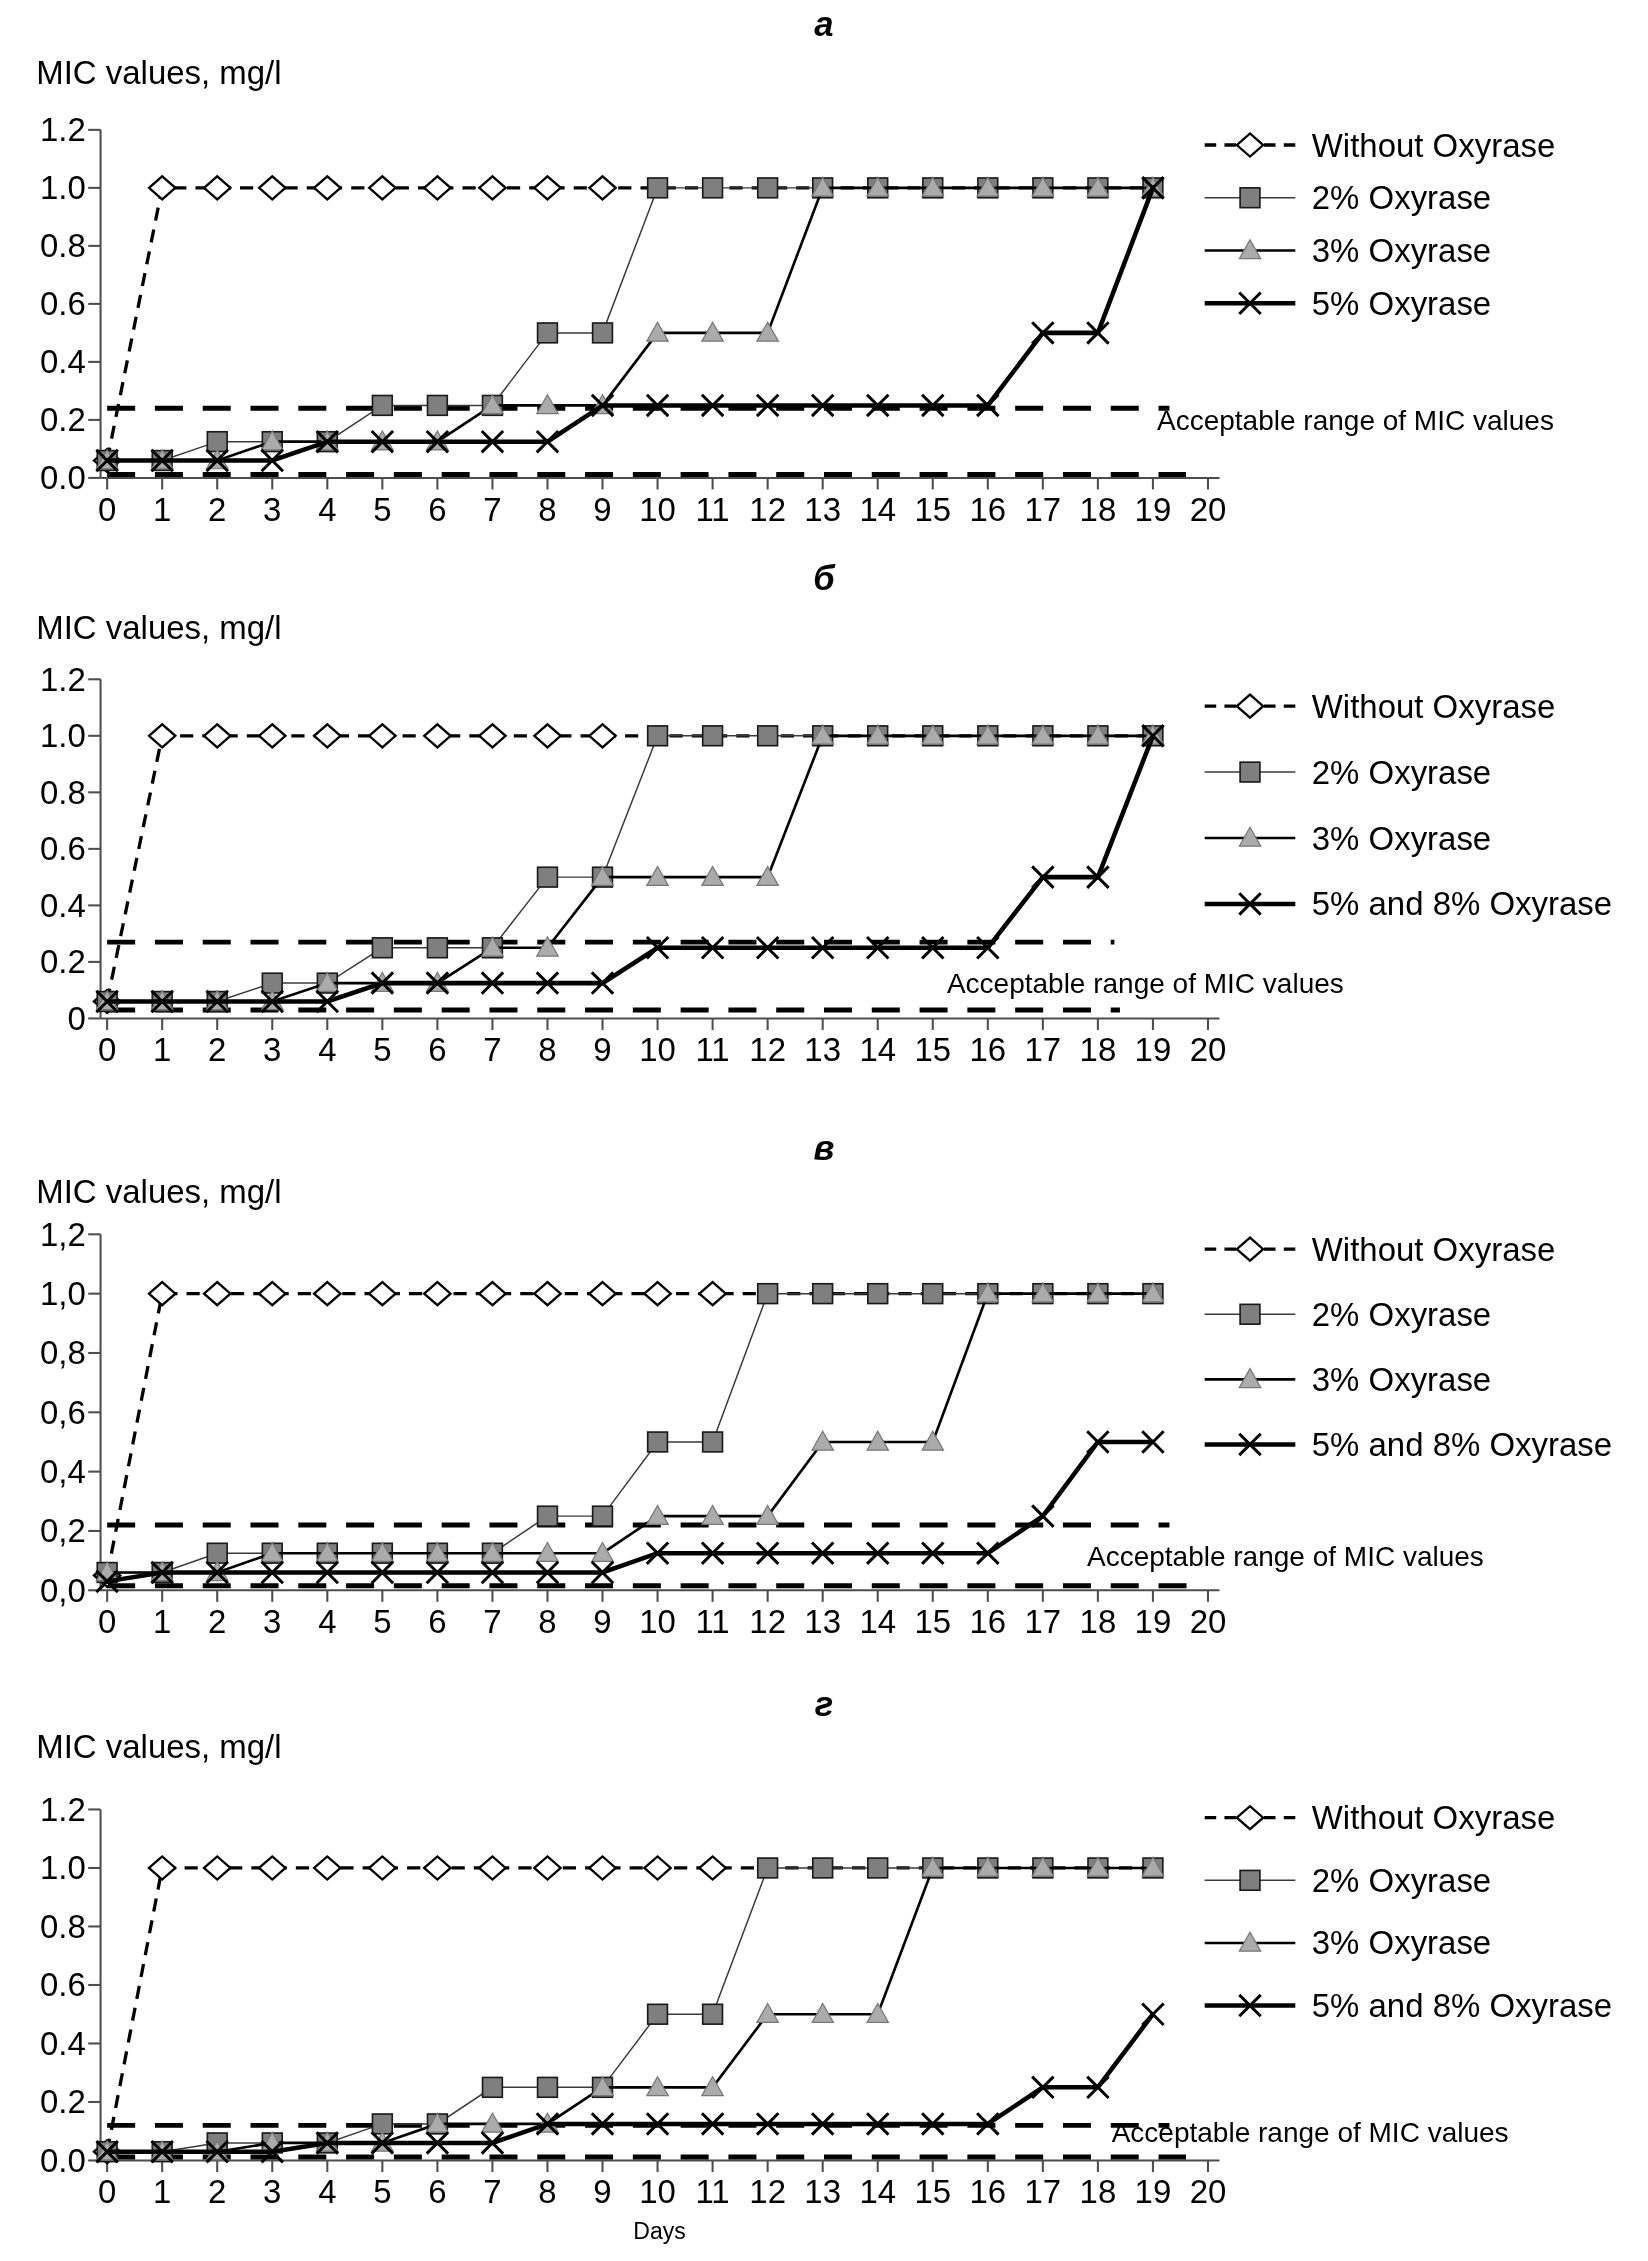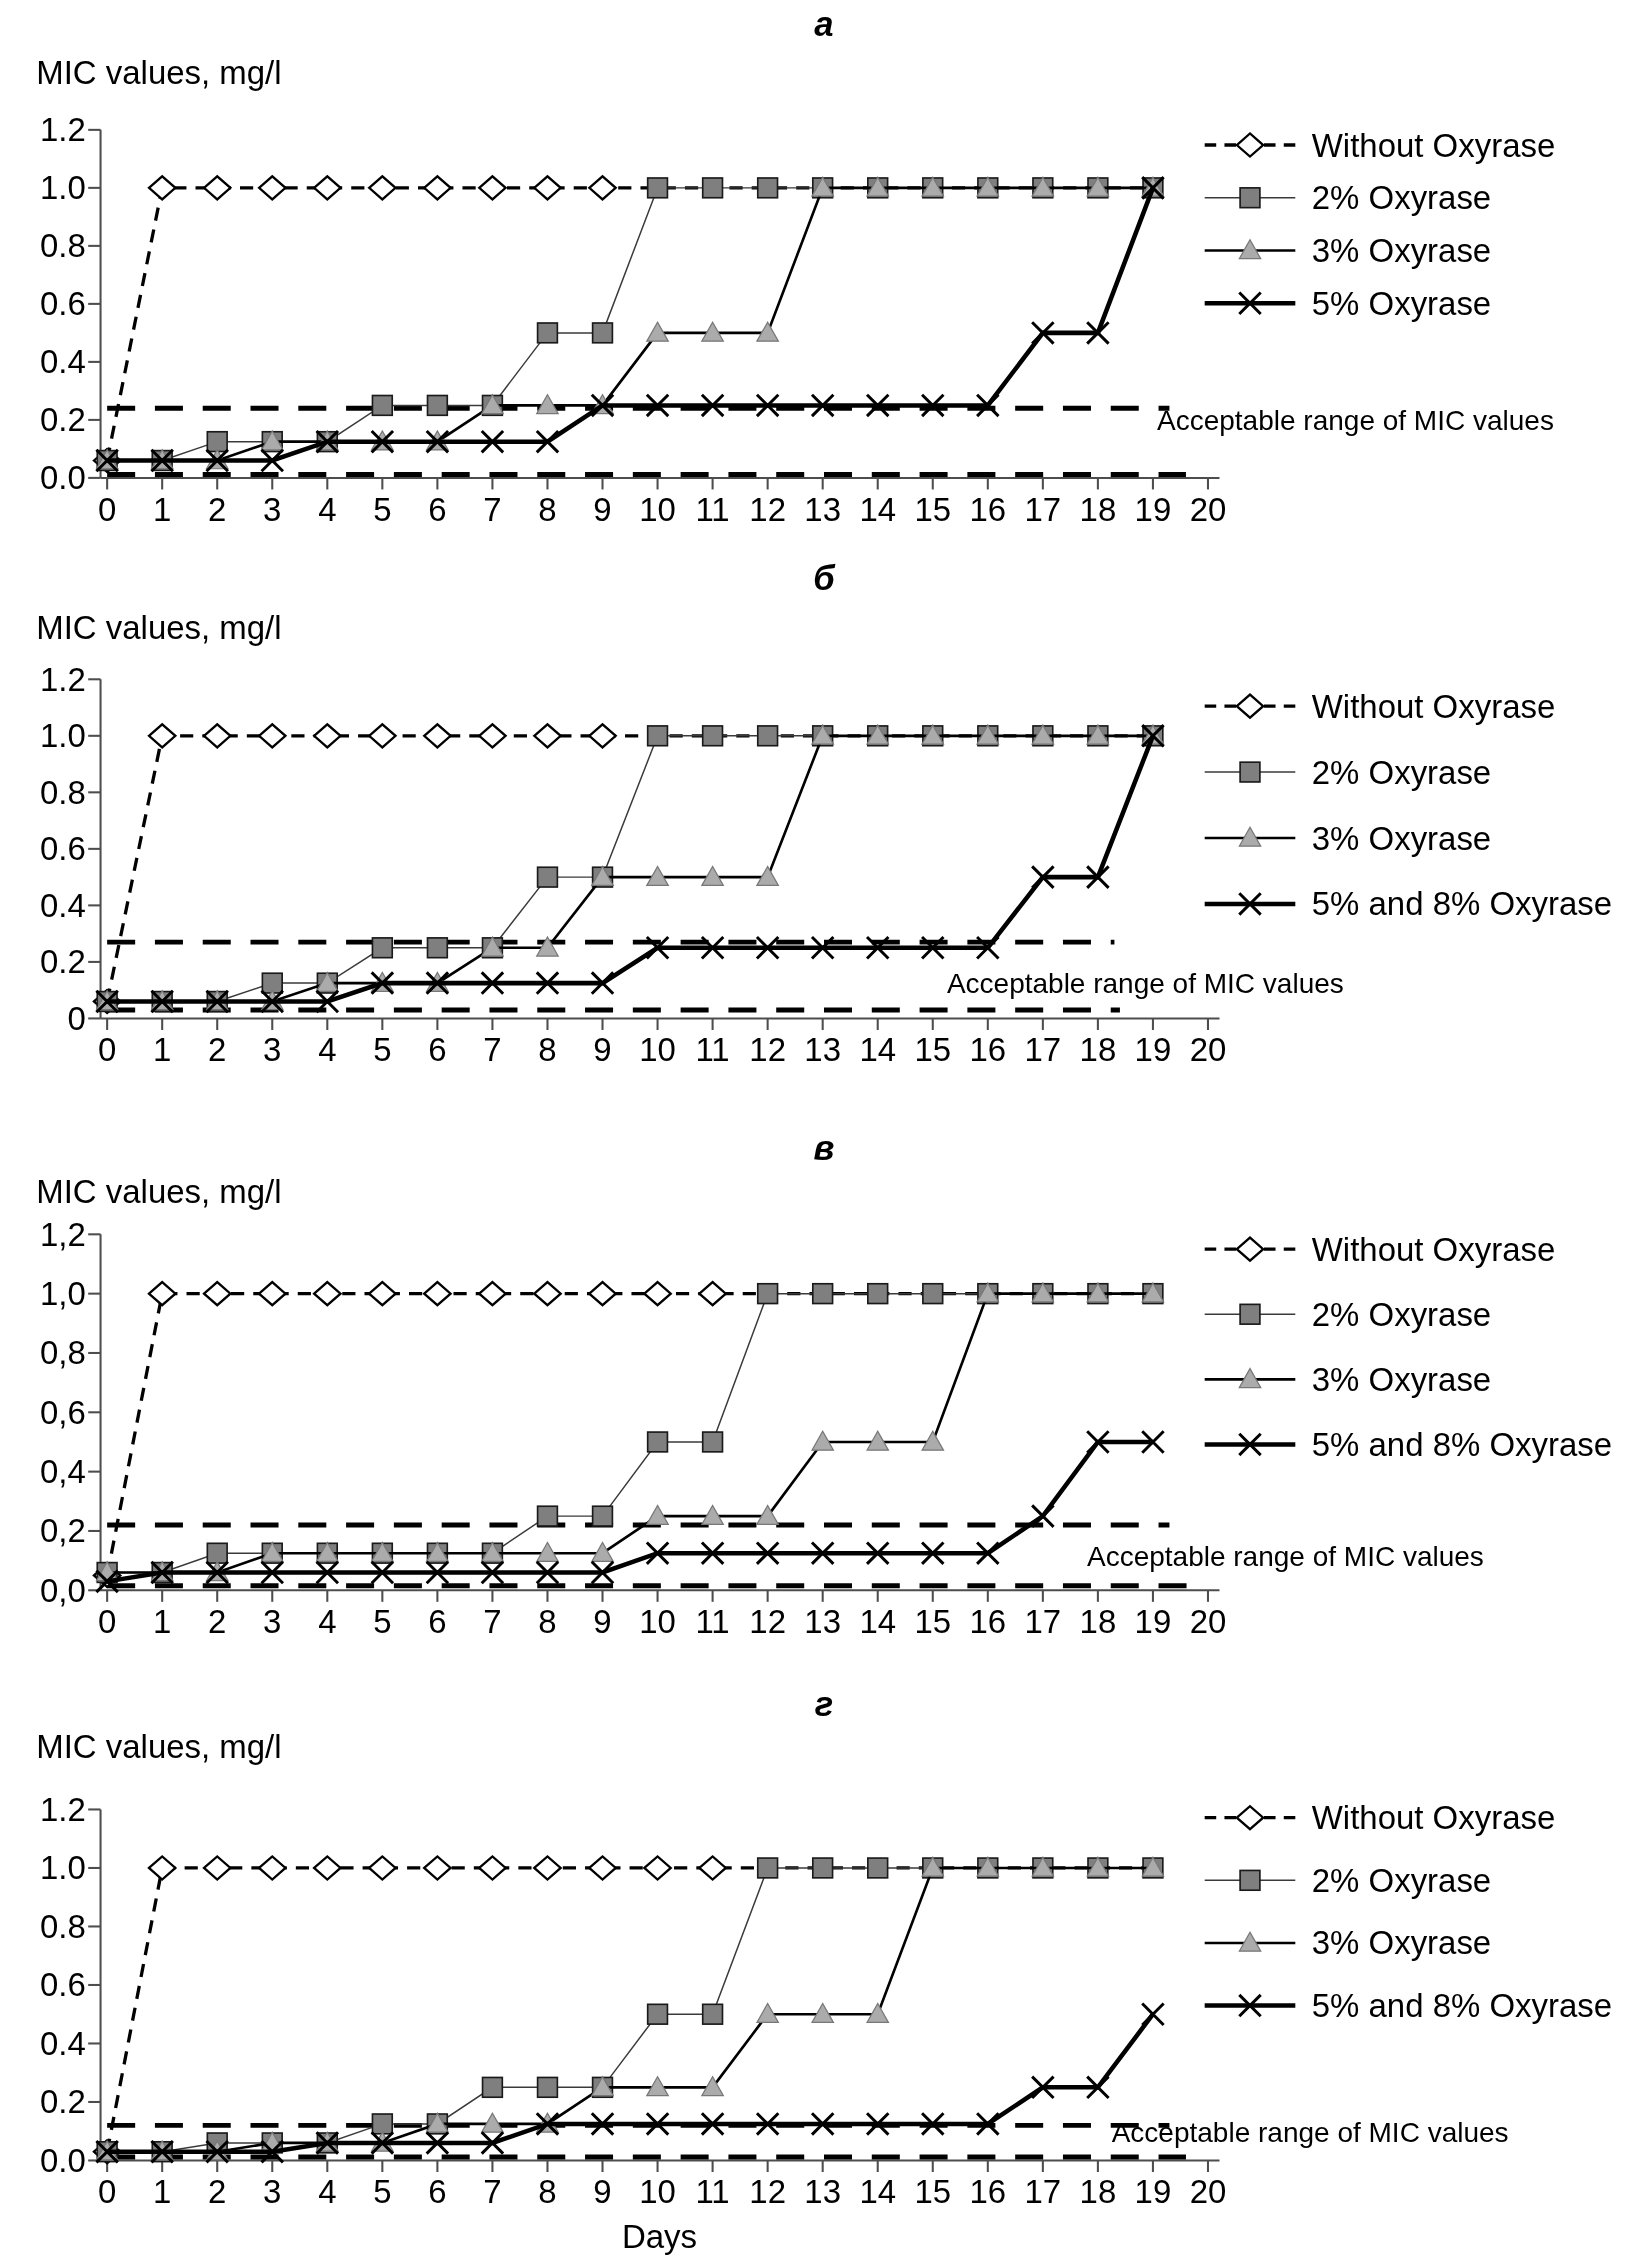--- a/index.html
+++ b/index.html
@@ -1,20 +1,20 @@
 <!DOCTYPE html>
 <html style="font-size:13px"><head>
 <meta charset="utf-8">
 <style>
   html,body{margin:0;padding:0;background:#fff;}
   .page{position:relative;width:1648px;height:2261px;background:#ffffff;overflow:hidden;
         font-family:"Liberation Sans", sans-serif;}
   svg text{font-family:"Liberation Sans", sans-serif;fill:#000;}
   .days-label{position:absolute;left:101px;width:1117px;top:2218px;text-align:center;
-              font-size:33px;color:#000;}
+              font-size:23px;color:#000;}
 </style>
 </head>
 <body>
 
 <div class="page">
   <svg id="charts" width="1648" height="2261" viewBox="0 0 2000 2744">
       <g>
         <text x="1000" y="44" font-size="42" text-anchor="middle" font-style="italic" font-weight="bold">а</text>
         <text x="44" y="102" font-size="40">MIC values, mg/l</text>
         <line x1="122" y1="157.60000000000002" x2="122" y2="580" stroke="#4d4d4d" stroke-width="2.5"></line>

